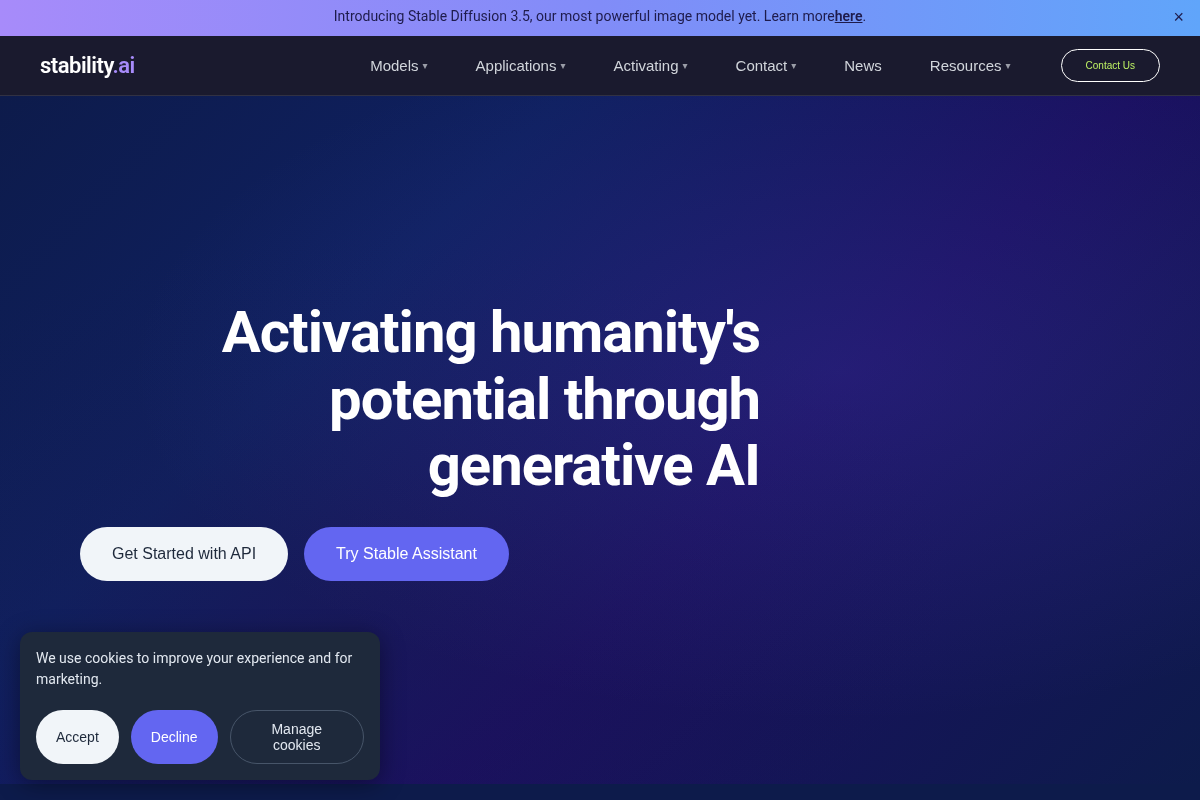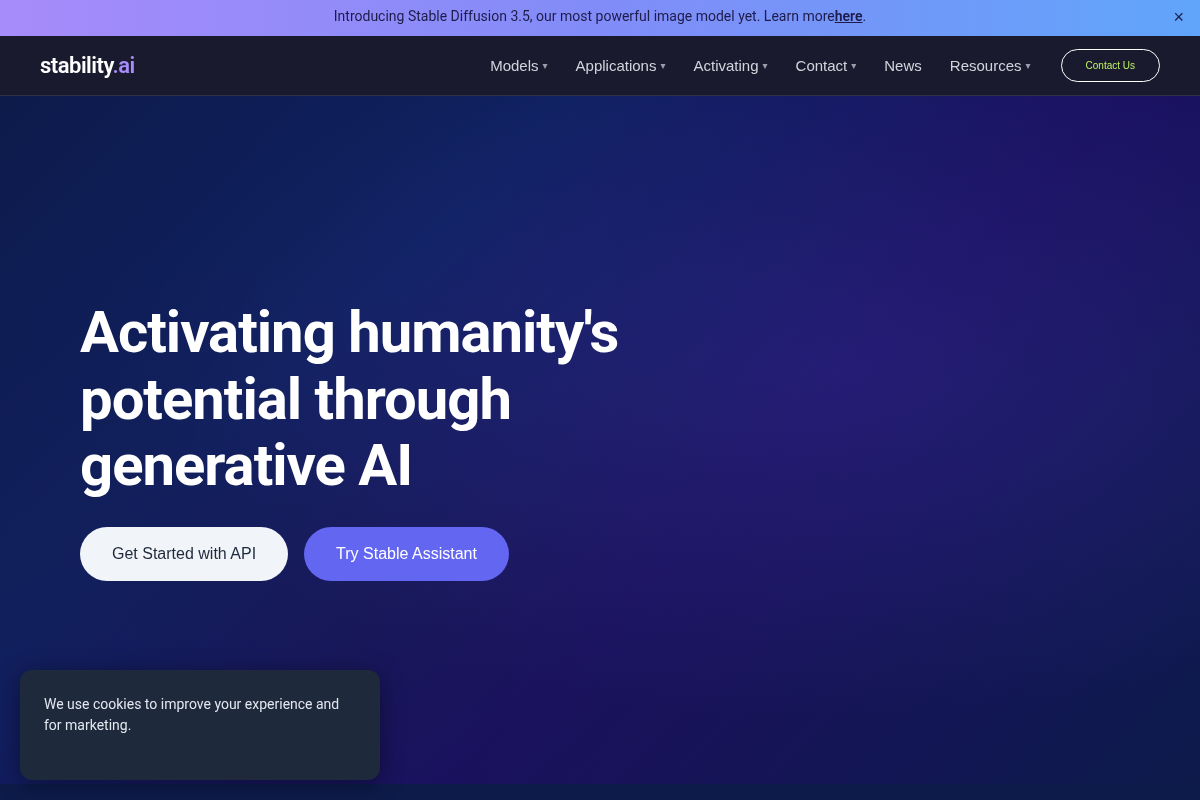--- a/index.html
+++ b/index.html
@@ -70,21 +70,21 @@
       letter-spacing: -0.5px;
     }
 
     .logo-text span {
       color: #a78bfa;
     }
 
     .navbar-nav {
       display: flex;
       align-items: center;
-      gap: 0;
+      gap: 20px;
     }
 
     .nav-item {
       color: #d1d5db;
       font-size: 15px;
       padding: 8px 14px;
       cursor: pointer;
       border-radius: 6px;
       display: flex;
       align-items: center;
@@ -140,20 +140,21 @@
       z-index: 1;
     }
 
     .hero-title {
       color: #ffffff;
       font-size: 58px;
       font-weight: 700;
       line-height: 1.15;
       margin-bottom: 28px;
       letter-spacing: -1px;
+      text-align: right;
     }
 
     .hero-subtitle {
       color: #94a3b8;
       font-size: 22px;
       line-height: 1.5;
       margin-bottom: 48px;
     }
 
     .hero-buttons {
@@ -183,21 +184,21 @@
       cursor: pointer;
     }
 
     
     .cookie-banner {
       position: fixed;
       bottom: 20px;
       left: 20px;
       background: #1e293b;
       border-radius: 12px;
-      padding: 24px;
+      padding: 16px;
       max-width: 360px;
       z-index: 1000;
       box-shadow: 0 4px 24px rgba(0,0,0,0.4);
     }
 
     .cookie-text {
       color: #e2e8f0;
       font-size: 14px;
       line-height: 1.5;
       margin-bottom: 20px;
@@ -289,13 +290,18 @@
     <h1 class="hero-title">Activating humanity's potential through generative AI</h1>
     <div class="hero-buttons">
       <button class="btn-api">Get Started with API</button>
       <button class="btn-assistant">Try Stable Assistant</button>
     </div>
   </div>
 </section>
 
 <div class="cookie-banner">
   <p class="cookie-text">We use cookies to improve your experience and for marketing.</p>
+  <div class="cookie-buttons">
+    <button class="btn-accept">Accept</button>
+    <button class="btn-decline">Decline</button>
+    <button class="btn-manage">Manage cookies</button>
+  </div>
 </div>
 
 </body></html>

